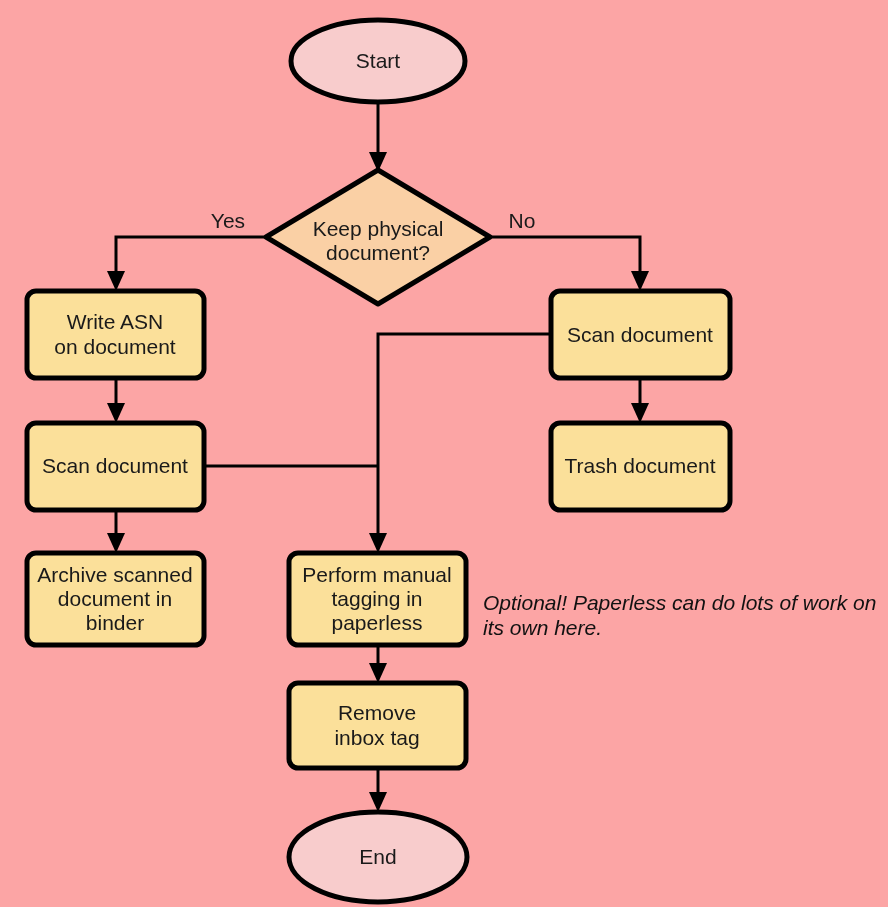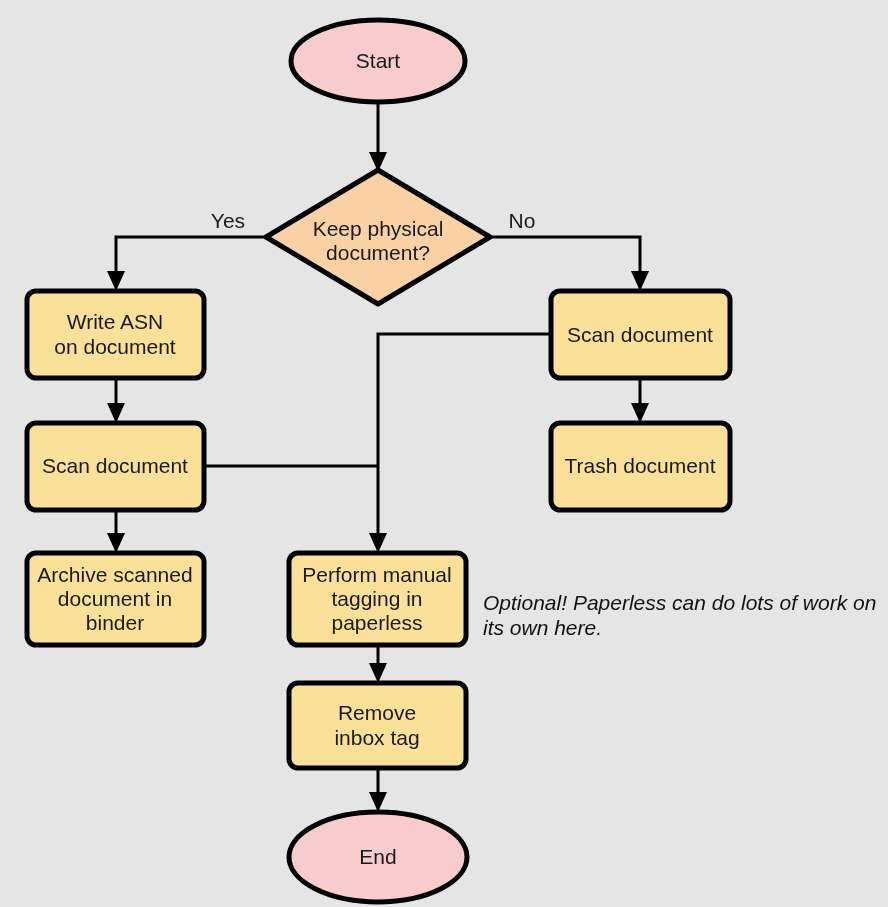--- a/index.html
+++ b/index.html
@@ -10,21 +10,21 @@
   body {
     width: 888px;
     height: 907px;
     font-family: "Liberation Sans", sans-serif;
     overflow: hidden;
   }
   #flowchart-root {
     position: relative;
     width: 888px;
     height: 907px;
-    background: #e5e5e5;
+    background: #fca5a5;
   }
   svg.flow {
     display: block;
     width: 888px;
     height: 907px;
   }
   .node-shape {
     stroke: #000000;
     stroke-width: 5;
     stroke-linejoin: round;

